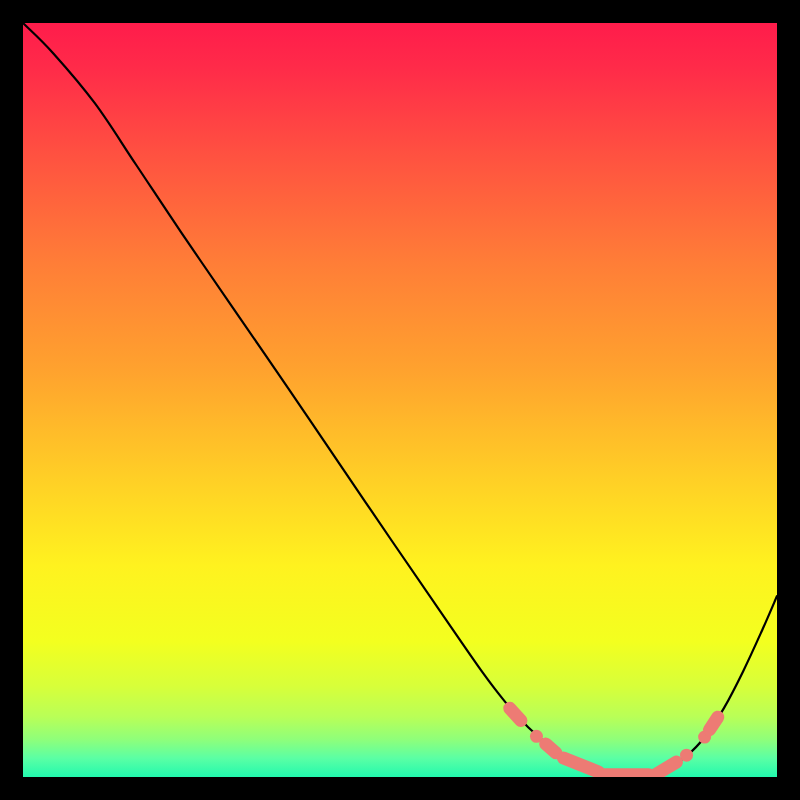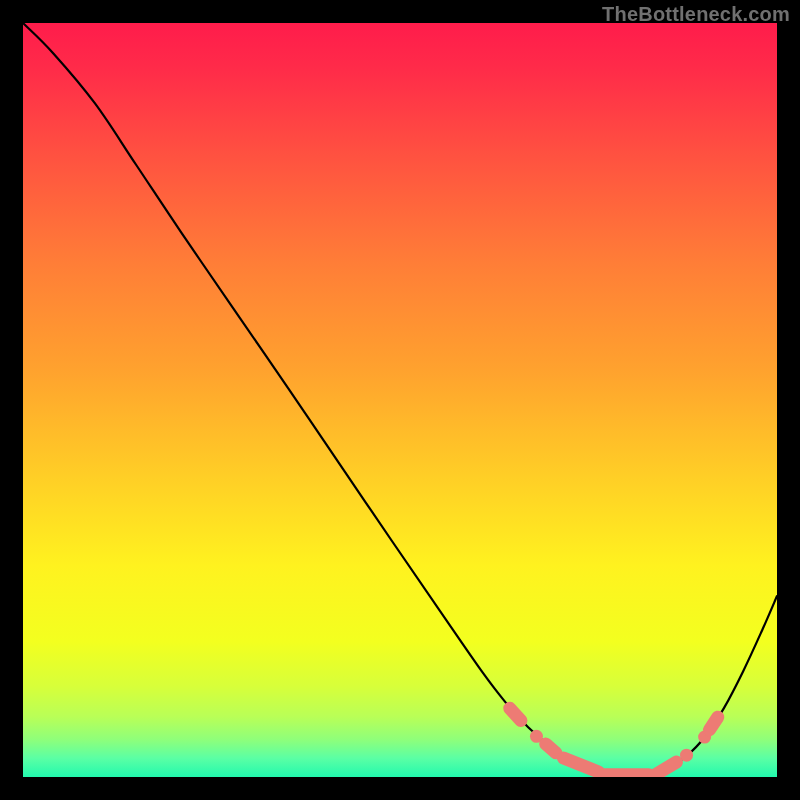--- a/index.html
+++ b/index.html
@@ -71,14 +71,13 @@
           <line x1="522.67" y1="720.90" x2="532.93" y2="729.79" stroke="#ed7b74" stroke-width="13" stroke-linecap="round"></line>
           <line x1="540.46" y1="734.94" x2="575.46" y2="748.94" stroke="#ed7b74" stroke-width="13" stroke-linecap="round"></line>
           <line x1="580.58" y1="751.74" x2="625.82" y2="751.74" stroke="#ed7b74" stroke-width="13" stroke-linecap="round"></line>
           <line x1="631.42" y1="752.30" x2="653.40" y2="739.11" stroke="#ed7b74" stroke-width="13" stroke-linecap="round"></line>
           <circle cx="663.52" cy="732.13" r="6.5" fill="#ed7b74"></circle>
           <circle cx="681.62" cy="714.04" r="6.5" fill="#ed7b74"></circle>
           <line x1="686.52" y1="706.77" x2="694.81" y2="694.17" stroke="#ed7b74" stroke-width="13" stroke-linecap="round"></line>
         </g>
     </svg>
   </div>
-  <div class="watermark">TheBottleneck.com</div>
 </div>
 
 </body></html>

